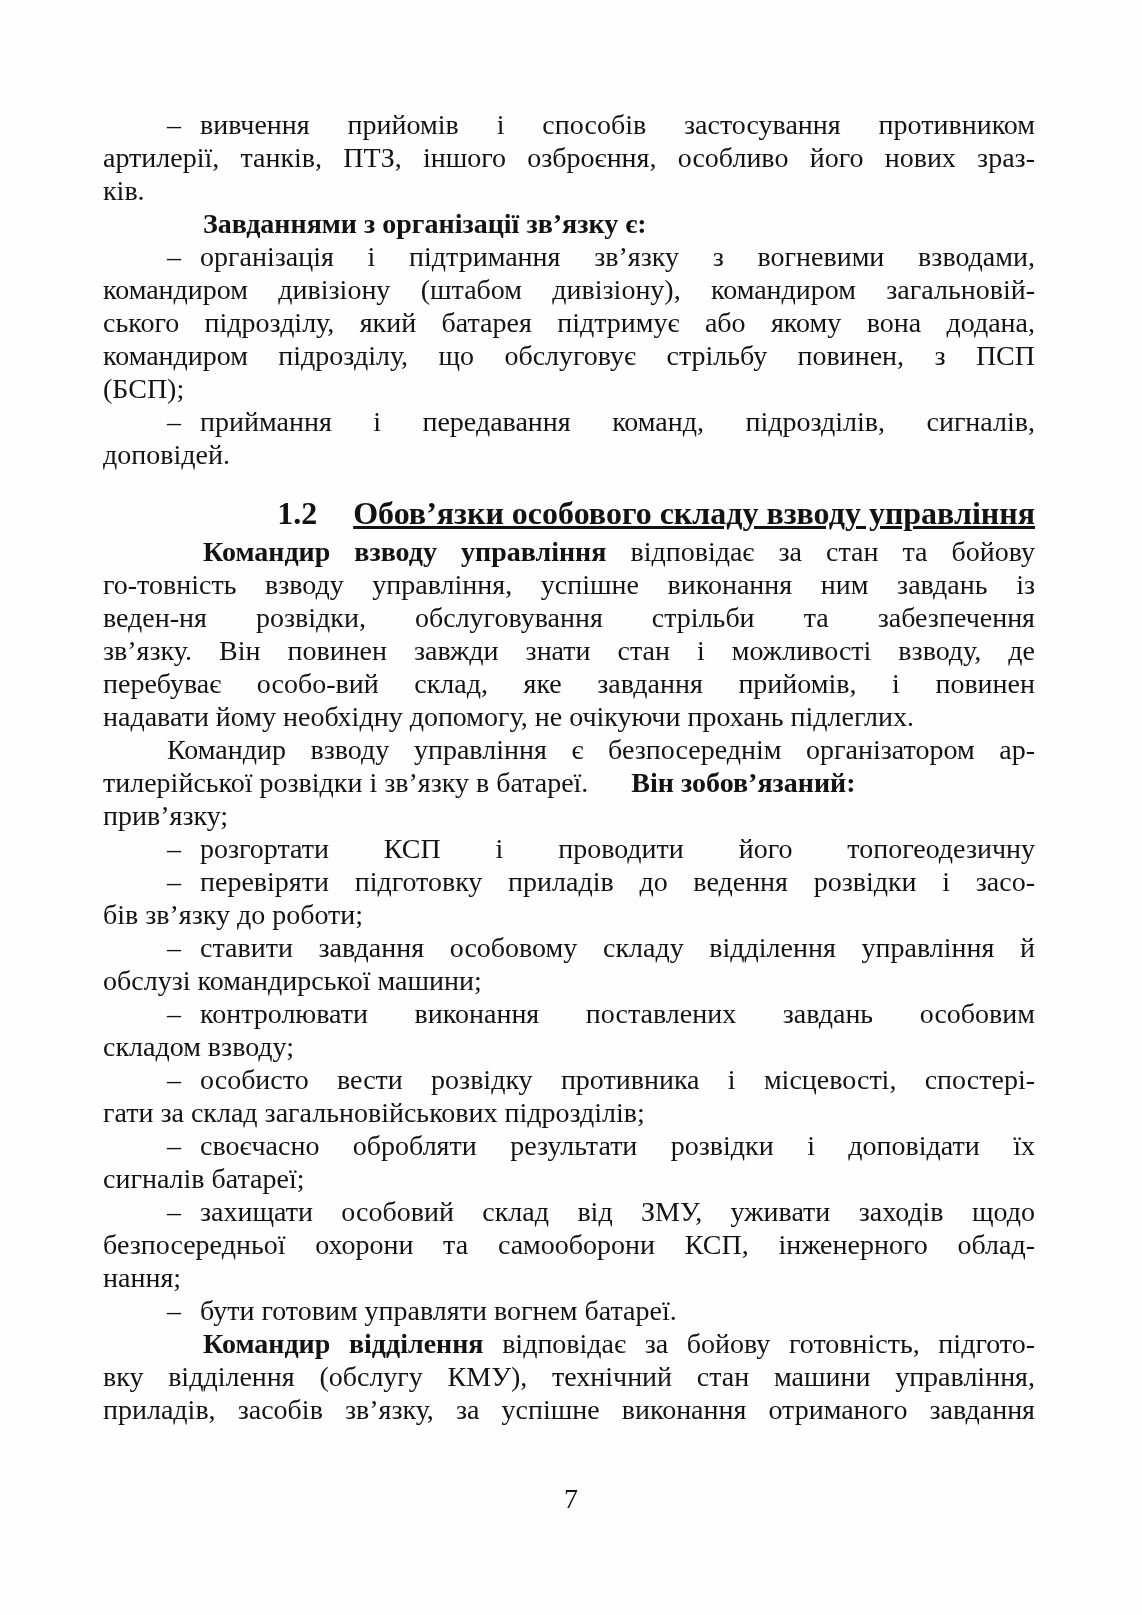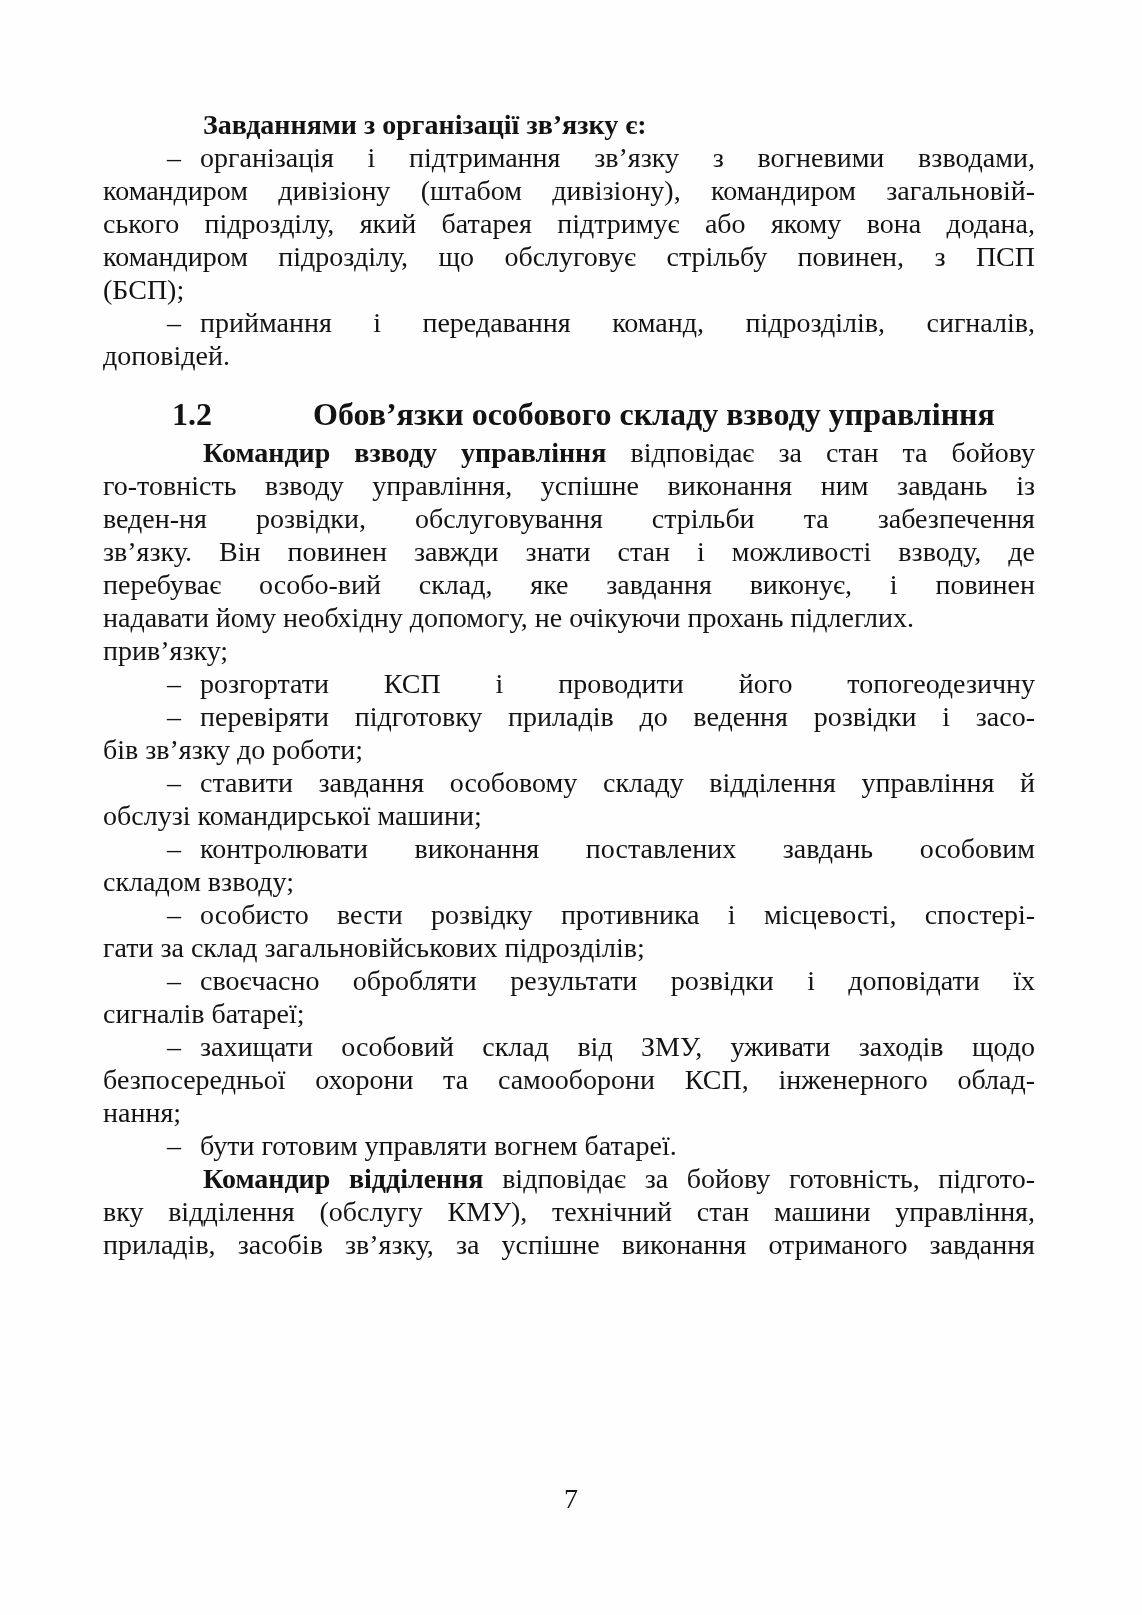--- a/index.html
+++ b/index.html
@@ -31,38 +31,44 @@
   .b { font-weight: bold; margin-left: 36px; }
   .para.heading {
     margin: 22px 0 2px 0;
     font-weight: bold;
     font-size: 32px;
   }
   .para.heading .ln {
     height: 40px;
     line-height: 40px;
     padding-left: 69px;
-    text-align: left;
+    text-align: right;
+    text-decoration: underline;
   }
   .hnum { display: inline-block; width: 105px; text-indent: 0; }
   .pagenum {
     position: absolute;
     bottom: 100px;
     left: 0;
     right: 0;
     text-align: center;
     font-size: 28px;
     color: #131313;
   }
 </style>
 </head>
 <body>
 
 <div class="page">
   <div class="textblock">
+      <div class="para">
+        <div class="ln j ind"><span class="dash">–</span><span>вивчення прийомів і способів застосування противником</span></div>
+        <div class="ln j"><span>артилерії, танків, ПТЗ, іншого озброєння, особливо його нових зраз-</span></div>
+        <div class="ln"><span>ків.</span></div>
+      </div>
       <div class="para">
         <div class="ln ind"><span class="b">Завданнями з організації зв’язку є:</span></div>
       </div>
       <div class="para">
         <div class="ln j ind"><span class="dash">–</span><span>організація і підтримання зв’язку з вогневими взводами,</span></div>
         <div class="ln j"><span>командиром дивізіону (штабом дивізіону), командиром загальновій-</span></div>
         <div class="ln j"><span>ського підрозділу, який батарея підтримує або якому вона додана,</span></div>
         <div class="ln j"><span>командиром підрозділу, що обслуговує стрільбу повинен, з ПСП</span></div>
         <div class="ln"><span>(БСП);</span></div>
       </div>
@@ -71,22 +77,26 @@
         <div class="ln"><span>доповідей.</span></div>
       </div>
       <div class="para heading">
         <div class="ln"><span class="hnum">1.2</span><span class="b">Обов’язки особового складу взводу управління</span></div>
       </div>
       <div class="para">
         <div class="ln j ind"><span class="b">Командир взводу управління</span><span> відповідає за стан та бойову</span></div>
         <div class="ln j"><span>го-товність взводу управління, успішне виконання ним завдань із</span></div>
         <div class="ln j"><span>веден-ня розвідки, обслуговування стрільби та забезпечення</span></div>
         <div class="ln j"><span>зв’язку. Він повинен завжди знати стан і можливості взводу, де</span></div>
-        <div class="ln j"><span>перебуває особо-вий склад, яке завдання виконує, і повинен</span></div>
+        <div class="ln j"><span>перебуває особо-вий склад, яке завдання прийомів, і повинен</span></div>
         <div class="ln"><span>надавати йому необхідну допомогу, не очікуючи прохань підлеглих.</span></div>
+      </div>
+      <div class="para">
+        <div class="ln j ind"><span>Командир взводу управління є безпосереднім організатором ар-</span></div>
+        <div class="ln"><span>тилерійської розвідки і зв’язку в батареї. </span><span class="b">Він зобов’язаний:</span></div>
       </div>
       <div class="para">
         <div class="ln"><span>прив’язку;</span></div>
         <div class="ln j ind"><span class="dash">–</span><span>розгортати КСП і проводити його топогеодезичну</span></div>
       </div>
       <div class="para">
         <div class="ln j ind"><span class="dash">–</span><span>перевіряти підготовку приладів до ведення розвідки і засо-</span></div>
         <div class="ln"><span>бів зв’язку до роботи;</span></div>
       </div>
       <div class="para">

